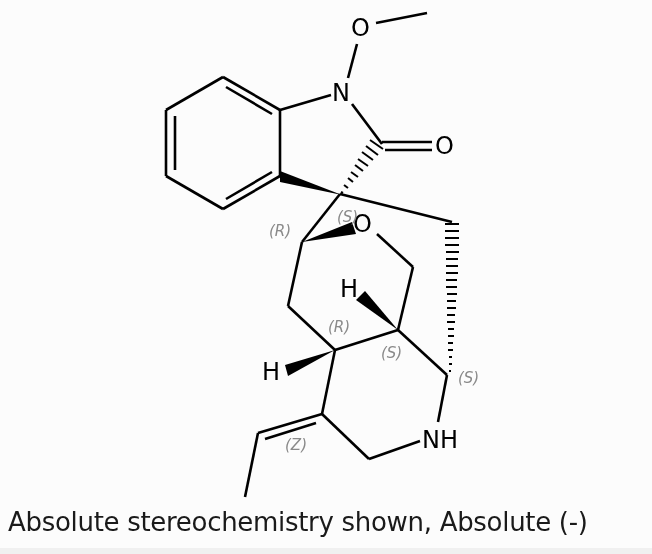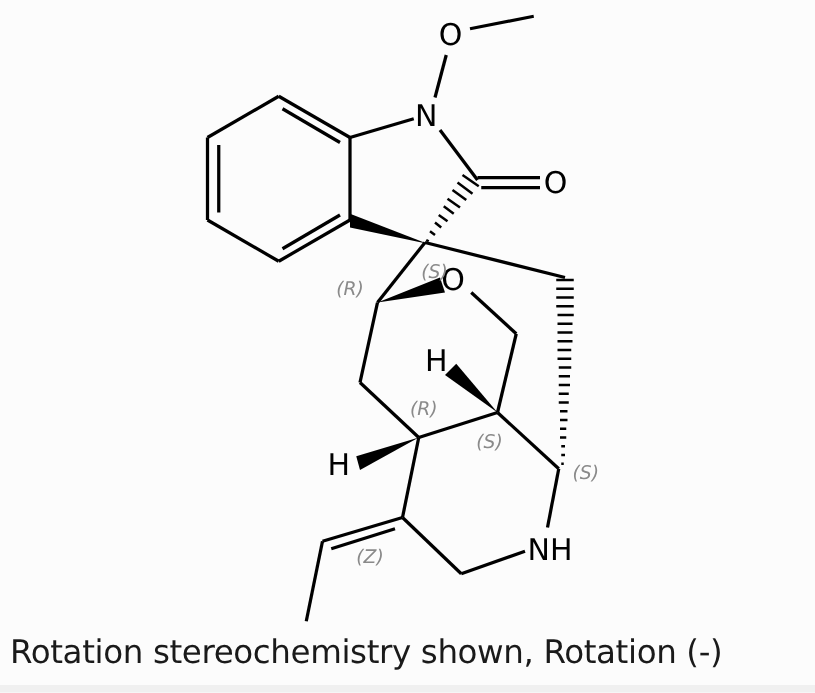--- a/index.html
+++ b/index.html
@@ -124,14 +124,14 @@
   <text class="atom" x="422" y="448">NH</text>
 
   <text class="stereo" x="337" y="222">(S)</text>
   <text class="stereo" x="269" y="236">(R)</text>
   <text class="stereo" x="328" y="332">(R)</text>
   <text class="stereo" x="381" y="358">(S)</text>
   <text class="stereo" x="458" y="383">(S)</text>
   <text class="stereo" x="285" y="450">(Z)</text>
 </svg>
 
-<div class="caption">Rotation stereochemistry shown, Rotation (-)</div>
+<div class="caption">Absolute stereochemistry shown, Absolute (-)</div>
 <div class="bottom-strip"></div>
 
 </body></html>

